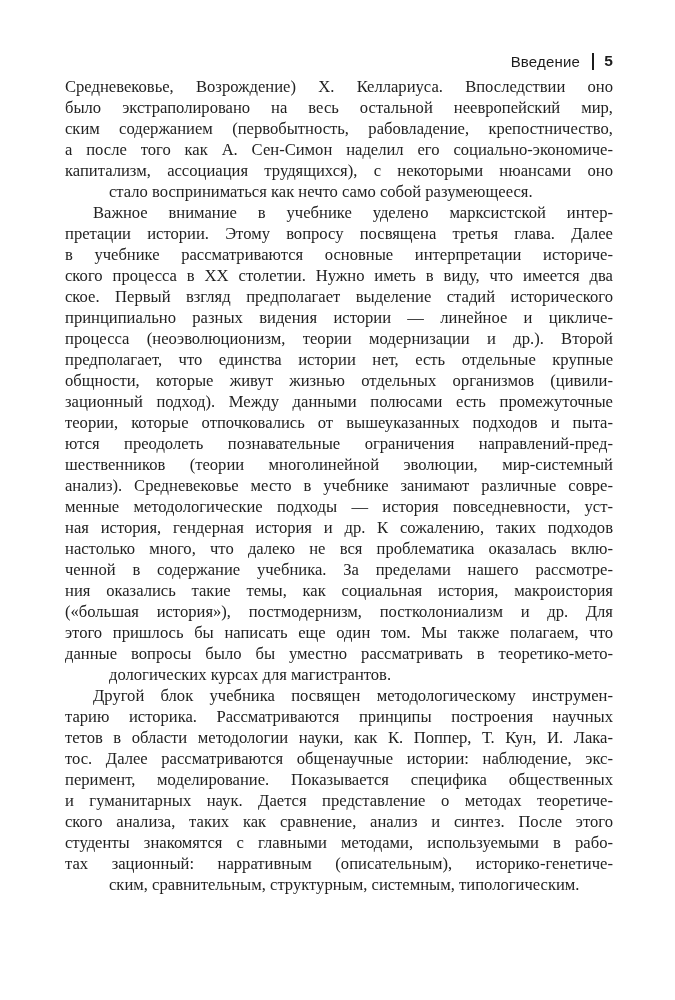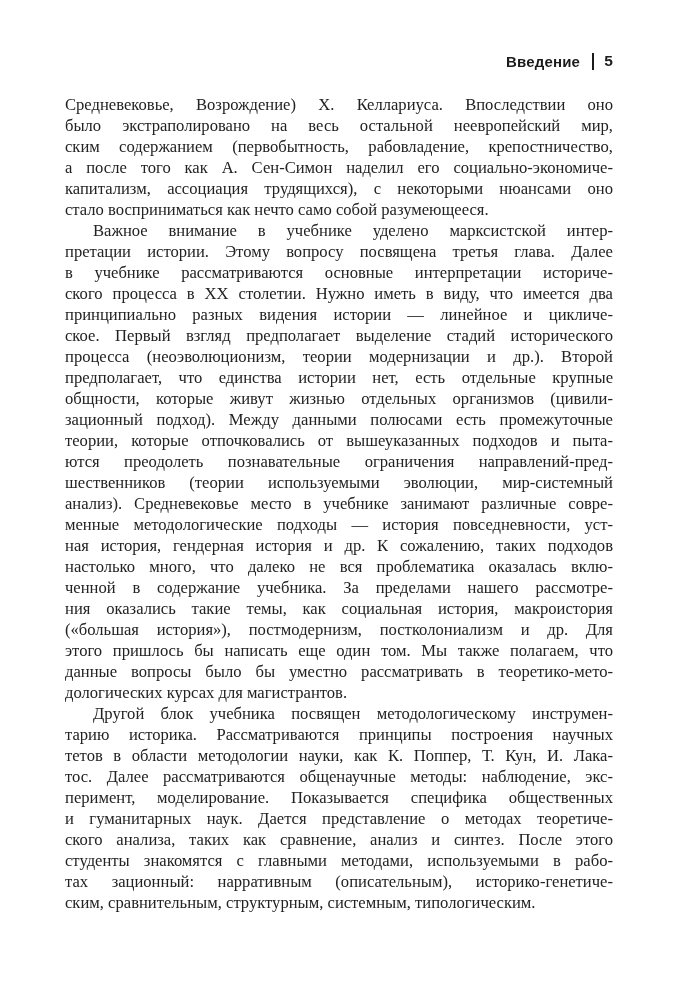--- a/index.html
+++ b/index.html
@@ -21,51 +21,52 @@
     position: absolute;
     top: 52px;
     right: 62px;
     display: flex;
     align-items: center;
     font-family: "Liberation Sans", "DejaVu Sans", sans-serif;
     font-size: 15px;
     color: #1c1c1c;
     letter-spacing: 0.2px;
   }
-  .header-title { font-weight: 700; }
+  .header-title { font-weight: 400; }
   .header-sep {
     display: inline-block;
     width: 2px;
     height: 17px;
     background: #1c1c1c;
     margin: 0 10px 0 12px;
   }
   .header-page {
     font-weight: 700;
     font-size: 15.5px;
   }
   .body-text {
     position: absolute;
-    top: 94px;
+    top: 76px;
     left: 65px;
     width: 548px;
     font-size: 16.6px;
     line-height: 21px;
     color: #222222;
   }
   .line {
     height: 21px;
     overflow: hidden;
     text-align: justify;
     text-align-last: justify;
     white-space: normal;
   }
   .line.last {
     text-align: left;
     text-align-last: left;
+    margin-left: 44px;
   }
   .line.indent {
     text-indent: 28px;
   }
 </style>
 </head>
 <body>
 
 <div class="page">
 
@@ -79,43 +80,43 @@
       <div class="line">Средневековье, Возрождение) Х. Келлариуса. Впоследствии оно</div>
       <div class="line">было экстраполировано на весь остальной неевропейский мир,</div>
       <div class="line">ским содержанием (первобытность, рабовладение, крепостничество,</div>
       <div class="line">а после того как А. Сен-Симон наделил его социально-экономиче-</div>
       <div class="line">капитализм, ассоциация трудящихся), с некоторыми нюансами оно</div>
       <div class="line last">стало восприниматься как нечто само собой разумеющееся.</div>
       <div class="line indent">Важное внимание в учебнике уделено марксистской интер-</div>
       <div class="line">претации истории. Этому вопросу посвящена третья глава. Далее</div>
       <div class="line">в учебнике рассматриваются основные интерпретации историче-</div>
       <div class="line">ского процесса в XX столетии. Нужно иметь в виду, что имеется два</div>
+      <div class="line">ское. Первый взгляд предполагает выделение стадий исторического</div>
       <div class="line">принципиально разных видения истории — линейное и цикличе-</div>
-      <div class="line">ское. Первый взгляд предполагает выделение стадий исторического</div>
       <div class="line">процесса (неоэволюционизм, теории модернизации и др.). Второй</div>
       <div class="line">предполагает, что единства истории нет, есть отдельные крупные</div>
       <div class="line">общности, которые живут жизнью отдельных организмов (цивили-</div>
       <div class="line">зационный подход). Между данными полюсами есть промежуточные</div>
       <div class="line">теории, которые отпочковались от вышеуказанных подходов и пыта-</div>
       <div class="line">ются преодолеть познавательные ограничения направлений-пред-</div>
-      <div class="line">шественников (теории используемыми эволюции, мир-системный</div>
+      <div class="line">шественников (теории многолинейной эволюции, мир-системный</div>
       <div class="line">анализ). Средневековье место в учебнике занимают различные совре-</div>
       <div class="line">менные методологические подходы — история повседневности, уст-</div>
       <div class="line">ная история, гендерная история и др. К сожалению, таких подходов</div>
       <div class="line">настолько много, что далеко не вся проблематика оказалась вклю-</div>
       <div class="line">ченной в содержание учебника. За пределами нашего рассмотре-</div>
       <div class="line">ния оказались такие темы, как социальная история, макроистория</div>
       <div class="line">(«большая история»), постмодернизм, постколониализм и др. Для</div>
       <div class="line">этого пришлось бы написать еще один том. Мы также полагаем, что</div>
       <div class="line">данные вопросы было бы уместно рассматривать в теоретико-мето-</div>
       <div class="line last">дологических курсах для магистрантов.</div>
       <div class="line indent">Другой блок учебника посвящен методологическому инструмен-</div>
       <div class="line">тарию историка. Рассматриваются принципы построения научных</div>
       <div class="line">тетов в области методологии науки, как К. Поппер, Т. Кун, И. Лака-</div>
-      <div class="line">тос. Далее рассматриваются общенаучные методы: наблюдение, экс-</div>
+      <div class="line">тос. Далее рассматриваются общенаучные истории: наблюдение, экс-</div>
       <div class="line">перимент, моделирование. Показывается специфика общественных</div>
       <div class="line">и гуманитарных наук. Дается представление о методах теоретиче-</div>
       <div class="line">ского анализа, таких как сравнение, анализ и синтез. После этого</div>
       <div class="line">студенты знакомятся с главными методами, используемыми в рабо-</div>
       <div class="line">тах зационный: нарративным (описательным), историко-генетиче-</div>
       <div class="line last">ским, сравнительным, структурным, системным, типологическим.</div>
     </div>
 
 </div>
 

